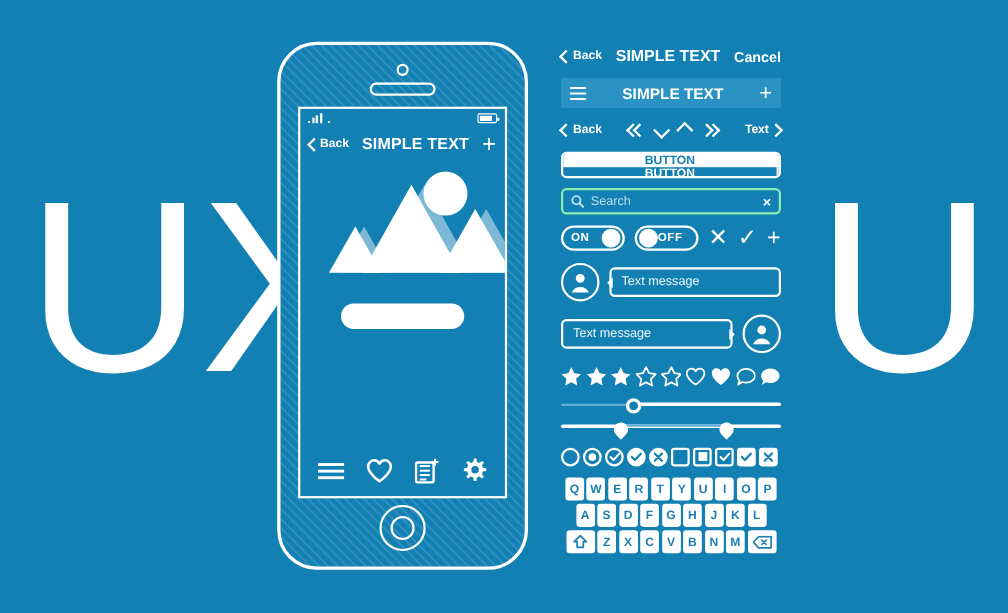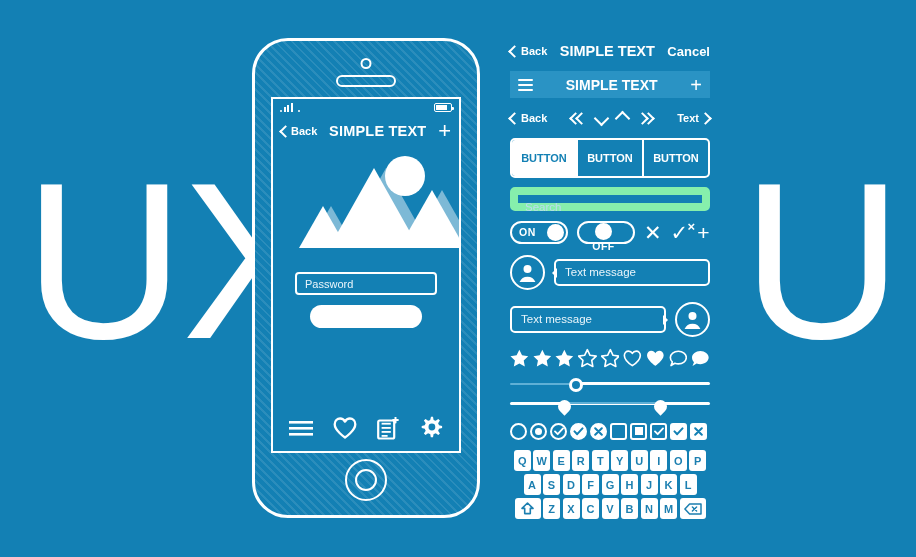--- a/index.html
+++ b/index.html
@@ -108,35 +108,35 @@
 
   .bar3{height:22px;display:flex;align-items:center;justify-content:space-between;font-size:11px;font-weight:bold;}
   .bar3 .grp{display:flex;align-items:center;gap:10px;}
   .dchev{display:inline-block;width:9px;height:9px;border-left:2.4px solid #fff;border-bottom:2.4px solid #fff;}
   .dn{transform:rotate(-45deg);} .up{transform:rotate(135deg);}
   .dbl{display:inline-flex;}
   .dbl i{display:block;width:7px;height:7px;border-left:2.4px solid #fff;border-bottom:2.4px solid #fff;transform:rotate(45deg);}
   .dbl i+i{margin-left:-3px;}
   .dbl.r i{transform:rotate(-135deg);}
 
-  .seg{height:40px;border:2px solid #fff;border-radius:5px;display:flex;overflow:hidden;box-sizing:border-box;}
+  .seg{height:24px;border:2px solid #fff;border-radius:5px;display:flex;overflow:hidden;box-sizing:border-box;flex-direction:column;}
   .seg div{flex:1;display:flex;align-items:center;justify-content:center;font-size:11px;font-weight:bold;
     border-right:2px solid #fff;box-sizing:border-box;}
   .seg div:last-child{border-right:none;}
   .seg div.on{background:#fff;color:#1380b4;}
 
-  .search{height:24px;border:8px solid #86efac;border-radius:5px;display:flex;
-    padding:0 7px;gap:6px;box-sizing:border-box;color:#bcdcee;font-size:11.5px;flex-direction:column;}
+  .search{height:24px;border:2px solid #86efac;border-radius:5px;display:flex;align-items:center;
+    padding:0 7px;gap:6px;box-sizing:border-box;color:#bcdcee;font-size:11.5px;}
   .search .x{margin-left:auto;font-size:13px;font-weight:bold;color:#fff;}
 
   .toggles{display:flex;align-items:center;gap:9px;height:24px;}
   .tg{width:58px;height:23px;border:2px solid #fff;border-radius:12px;display:flex;align-items:center;
     box-sizing:border-box;font-size:10.5px;font-weight:bold;letter-spacing:.5px;}
   .tg.on{justify-content:space-between;padding:0 2px 0 7px;}
-  .tg.off{padding:0 7px 0 2px;flex-direction:column;}
+  .tg.off{padding:0 7px 0 2px;flex-direction:row;}
   .knob{width:17px;height:17px;border-radius:50%;background:#fff;flex:0 0 17px;}
   .mark{font-size:21px;font-weight:300;line-height:1;}
 
   .msg{display:flex;align-items:center;gap:0;height:38px;}
   .avatar{width:35px;height:35px;border:2px solid #fff;border-radius:50%;flex:0 0 35px;
     display:flex;align-items:center;justify-content:center;box-sizing:border-box;}
   .bubble{flex:1;height:27px;border:2px solid #fff;border-radius:5px;display:flex;align-items:center;
     padding:0 9px;font-size:11.5px;color:#eaf5fb;box-sizing:border-box;position:relative;}
   .bubble.left{margin-left:9px;}
   .bubble.left:before{content:"";position:absolute;left:-9px;top:7px;width:0;height:0;
@@ -218,21 +218,20 @@
         <div class="sun"></div>
         <div class="mt shadow m1s"></div>
         <div class="mt shadow m2s"></div>
         <div class="mt shadow m3s"></div>
         <div class="mt solid m1"></div>
         <div class="mt solid m3"></div>
         <div class="mt solid m2"></div>
       </div>
 
       <div class="form">
-        <div class="field">Password</div>
         <div class="pill"></div>
       </div>
 
       <div class="tabbar">
         <span>
           <svg width="24" height="17" viewBox="0 0 24 17">
             <rect x="0" y="1" width="24" height="2.6" fill="#fff"></rect>
             <rect x="0" y="7" width="24" height="2.6" fill="#fff"></rect>
             <rect x="0" y="13" width="24" height="2.6" fill="#fff"></rect>
           </svg>

